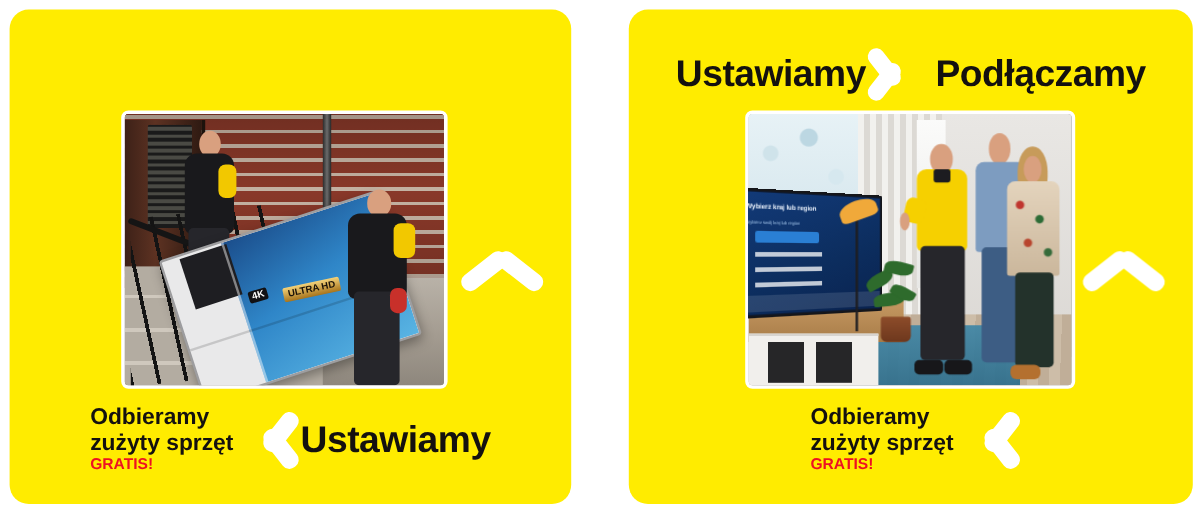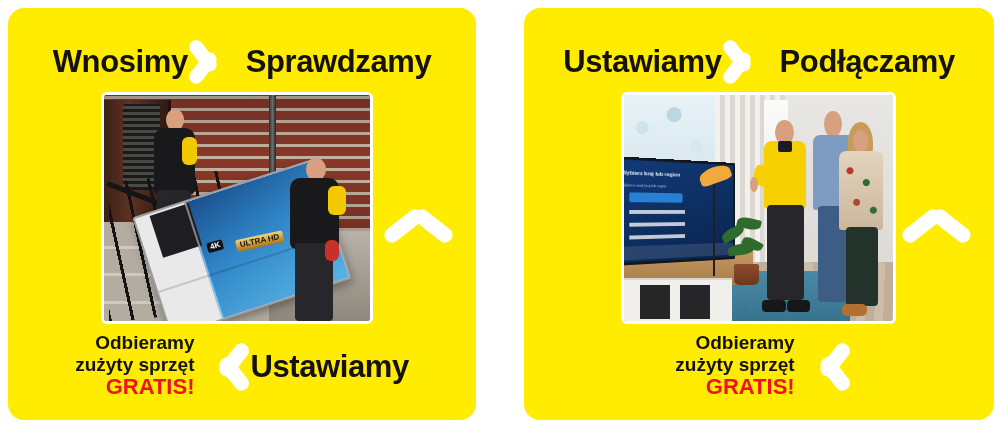--- a/index.html
+++ b/index.html
@@ -402,53 +402,45 @@
     left: 0;
     bottom: 16px;
     width: 100%;
     height: 76px;
     display: flex;
     align-items: center;
     justify-content: center;
     gap: 8px;
   }
   .pickup-block {
-    text-align: right;
+    text-align: left;
     line-height: 1.12;
     color: #14110f;
     font-weight: bold;
     white-space: nowrap;
   }
   .pickup-l1 { font-size: 19px; }
   .pickup-l2 { font-size: 19px; }
-  .pickup-free { font-size: 22px; color: #ee1122; }
+  .pickup-free { font-size: 13px; color: #ee1122; }
   .footer-word {
     color: #14110f;
     font-size: 31px;
     font-weight: bold;
     letter-spacing: -0.4px;
     white-space: nowrap;
     line-height: 1;
   }
 </style>
 </head>
 <body>
 
 <div class="board">
 
   <div class="panel panel-1">
 
-    <div class="header-row">
-      <span class="step-word">Wnosimy</span>
-      <span class="chev chev-right">
-        <i class="a"></i>
-          <i class="b"></i>
-      </span>
-      <span class="step-word">Sprawdzamy</span>
-    </div>
 
     <div class="photo-frame photo-1">
       <div class="photo-inner">
         <div class="p1-wall"></div>
         <div class="p1-door"></div>
         <div class="p1-doorgrill"></div>
         <div class="p1-pipe"></div>
         <div class="p1-ground"></div>
         <div class="p1-steps"></div>
         <div class="p1-rail"></div>

